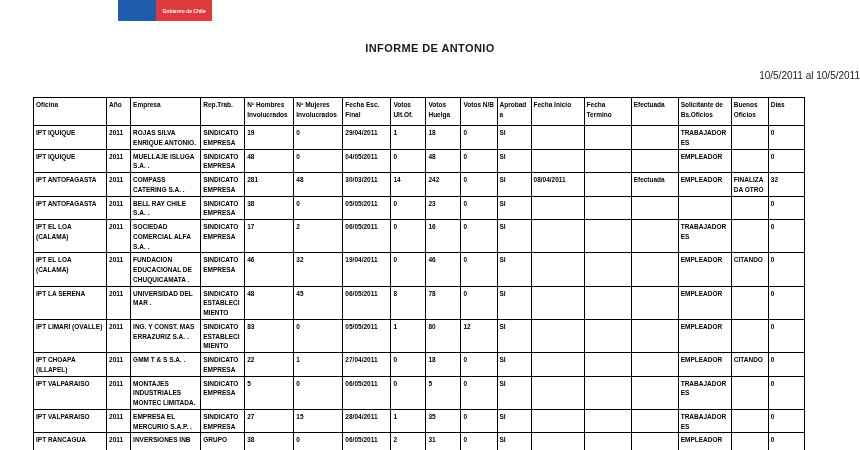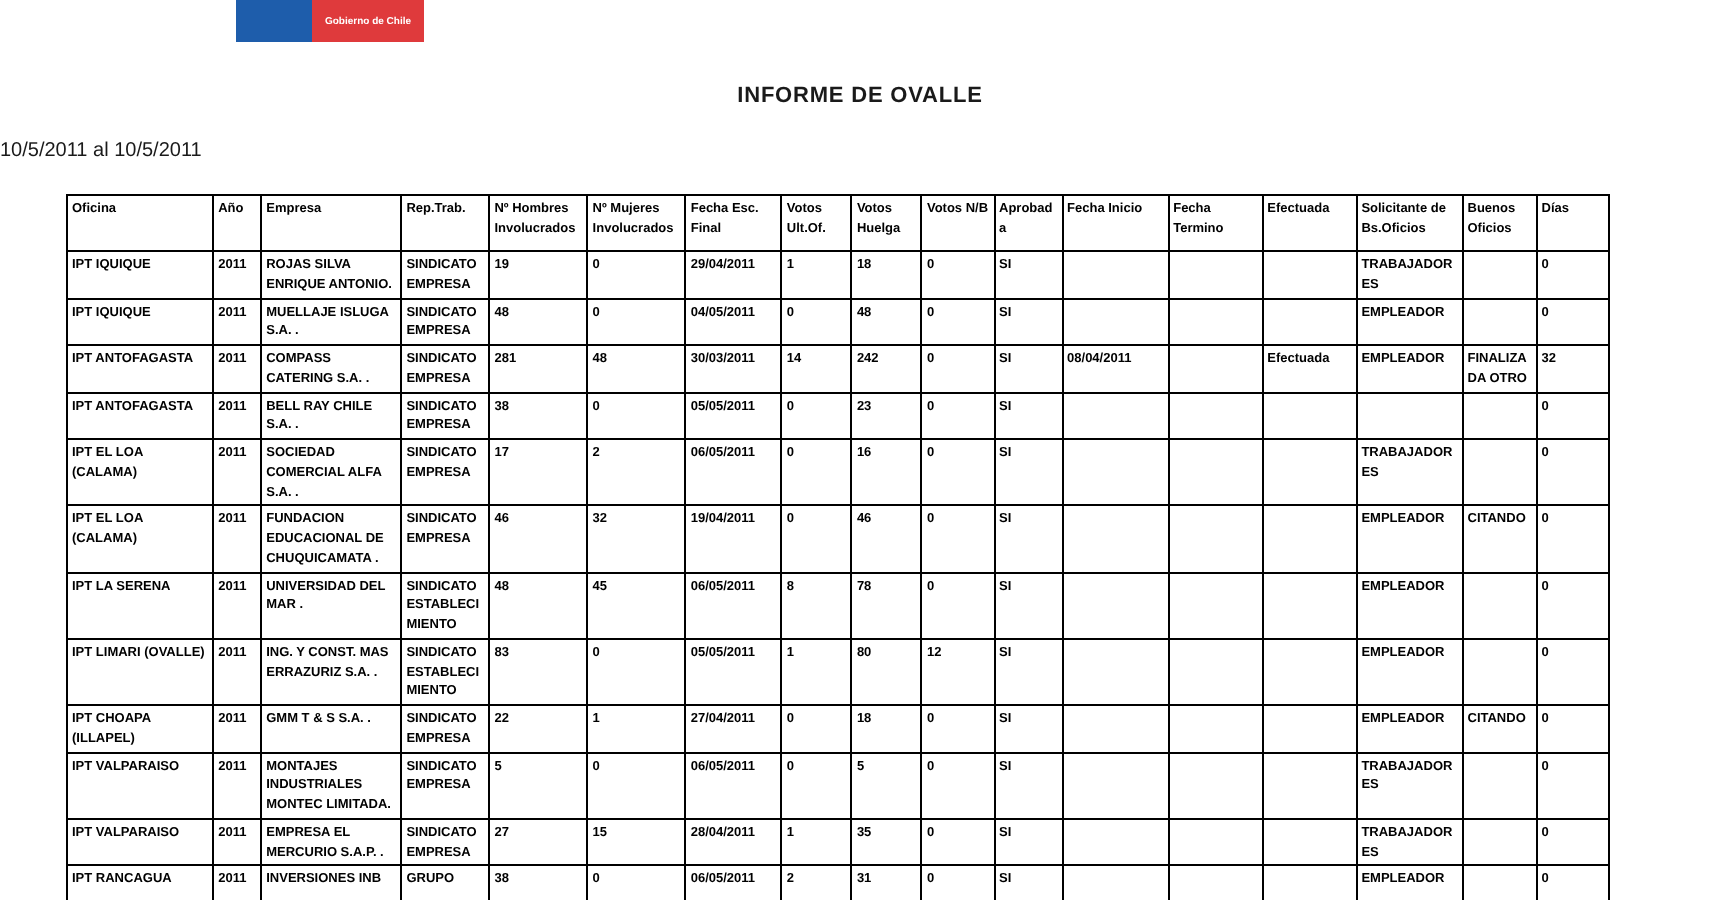--- a/index.html
+++ b/index.html
@@ -52,21 +52,21 @@
     font-size: 11px;
     font-weight: bold;
     color: #1a1a1a;
     letter-spacing: 0.4px;
   }
   .subtitle {
     position: absolute;
     top: 70px;
     left: 0;
     width: 100%;
-    text-align: left;
+    text-align: right;
     font-size: 10px;
     color: #1a1a1a;
   }
   
   .table-wrap {
     position: absolute;
     left: 33px;
     top: 97px;
     width: 795px;
   }
@@ -113,21 +113,21 @@
 
 <div class="page">
 
   <div class="logo">
     <div class="logo-blue"></div>
     <div class="logo-red">
       <span>Gobierno de Chile</span>
     </div>
   </div>
 
-  <div class="title">INFORME DE OVALLE</div>
+  <div class="title">INFORME DE ANTONIO</div>
   <div class="subtitle">10/5/2011 al 10/5/2011</div>
 
   <div class="table-wrap">
     <table class="report">
       <colgroup>
         <col class="c1">
           <col class="c2">
           <col class="c3">
           <col class="c4">
         <col class="c5">

